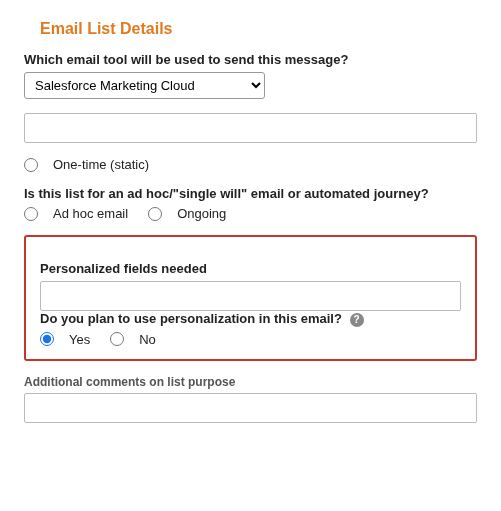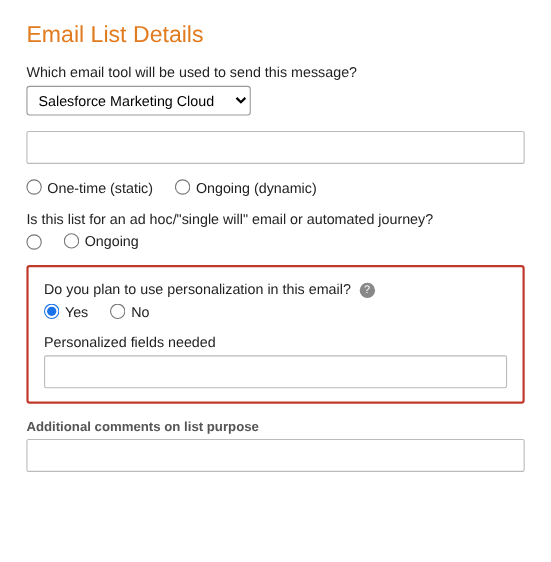--- a/index.html
+++ b/index.html
@@ -8,46 +8,47 @@
       font-size: 13px;
       color: #222;
       background: #fff;
       width: 501px;
       min-height: 511px;
       padding: 20px 24px;
     }
 
     .section-title {
       color: #e07b20;
-      font-weight: normal;
-      font-size: 21px;
+      font-weight: bold;
+      font-size: 16px;
       margin-bottom: 14px;
+      margin-left: 16px;
     }
 
     .field-group {
       margin-bottom: 14px;
     }
 
     .field-label {
-      font-weight: normal;
+      font-weight: bold;
       font-size: 13px;
       margin-bottom: 5px;
       display: block;
     }
 
     .field-label-light {
       font-weight: bold;
       font-size: 12px;
       color: #555;
       margin-bottom: 4px;
       display: block;
     }
 
     select {
-      width: 204px;
+      width: 241px;
       padding: 4px 6px;
       border: 1px solid #999;
       border-radius: 3px;
       font-size: 13px;
       background: #fff;
       cursor: pointer;
     }
 
     input[type="text"] {
       width: 100%;
@@ -75,21 +76,22 @@
 
     .radio-group {
       display: flex;
       gap: 20px;
       margin-top: 4px;
       align-items: center;
     }
 
     .radio-option {
       display: flex;
-      gap: 5px;
+      align-items: center;
+      gap: 15px;
       font-size: 13px;
       cursor: pointer;
     }
 
     .radio-option input[type="radio"] {
       cursor: pointer;
       accent-color: #1a73e8;
       width: 14px;
       height: 14px;
     }
@@ -121,60 +123,57 @@
 <div class="field-group">
   <input type="text" style="">
 </div>
 
 <div class="field-group">
   <div class="radio-group">
     <label class="radio-option">
       <input type="radio" name="list_type" value="one-time" style="">
       <span>One-time (static)</span>
     </label>
-    <label class="radio-option">
-      <input type="radio" name="list_type" value="ongoing" style="">
-      <span>Ongoing (dynamic)</span>
-    </label>
   </div>
 </div>
 
 <div class="field-group">
   <label class="field-label">Is this list for an ad hoc/"single will" email or automated journey?</label>
   <div class="radio-group">
     <label class="radio-option">
       <input type="radio" name="send_type" value="adhoc" style="">
+      <span>Ad hoc email</span>
     </label>
     <label class="radio-option">
       <input type="radio" name="send_type" value="journey" style="">
       <span>Ongoing</span>
     </label>
   </div>
 </div>
 
 <div class="highlighted-box">
+  <div class="field-group" style="margin-top: 12px;">
+    <label class="field-label">Personalized fields needed</label>
+    <input type="text" style="">
+  </div>
+
   <div class="field-group">
     <label class="field-label">
       <span>Do you plan to use personalization in this email?</span>
       <span class="help-icon">?</span>
     </label>
     <div class="radio-group">
       <label class="radio-option">
         <input type="radio" name="personalization" value="yes" checked="" style="">
         <span>Yes</span>
       </label>
       <label class="radio-option">
         <input type="radio" name="personalization" value="no" style="">
         <span>No</span>
       </label>
     </div>
   </div>
-
-  <div class="field-group" style="margin-top: 12px;">
-    <label class="field-label">Personalized fields needed</label>
-    <input type="text" style="">
-  </div>
 </div>
 
 <div class="field-group">
   <label class="field-label-light">Additional comments on list purpose</label>
   <input type="text" style="">
 </div>
 
 </body></html>

